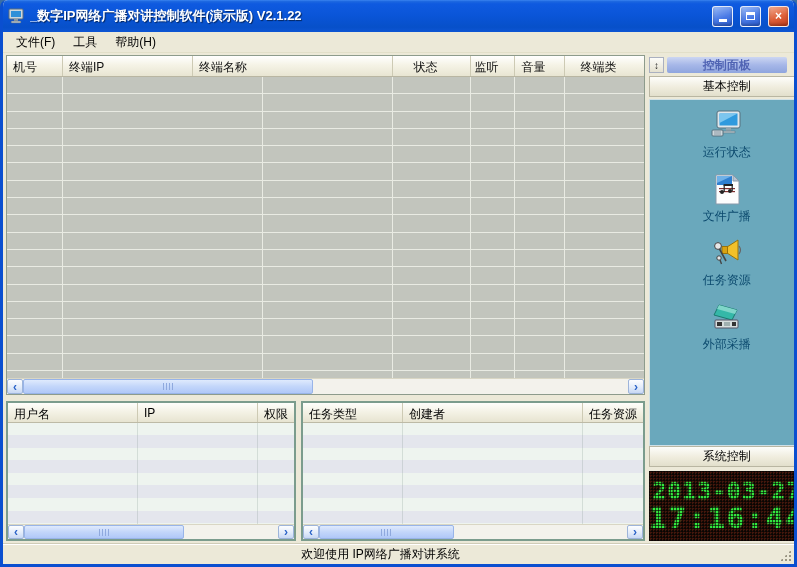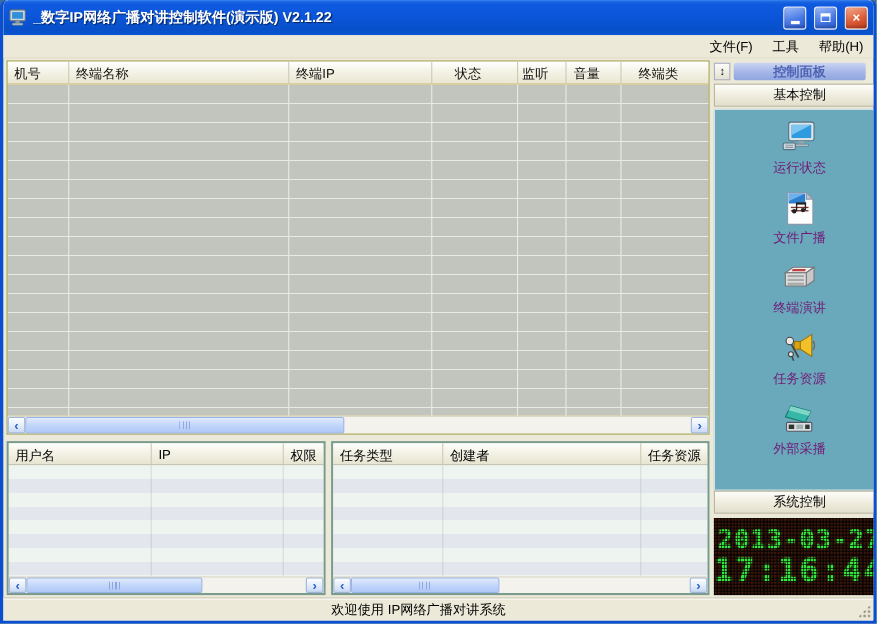--- a/index.html
+++ b/index.html
@@ -40,30 +40,29 @@
   }
   .btn-min,.btn-max { background:linear-gradient(160deg,#9dbcf6 0%,#4a7ae6 55%,#2a5cd0 100%); }
   .btn-close { background:linear-gradient(160deg,#f2ab90 0%,#dd5f38 55%,#c23c1d 100%); }
   .glyph-min { display:block; width:8px; height:3px; background:#fff; margin-top:9px; }
   .glyph-max { display:block; width:9px; height:8px; border:1px solid #fff; border-top:3px solid #fff; }
   
   .menubar {
     height:21px; flex:0 0 21px; background:#ece9d8;
     display:flex; align-items:center; padding-left:4px;
     border-bottom:1px solid #e2dfc9;
-    justify-content:flex-end;
   }
   .menu-item { padding:2px 9px; color:#000; }
   
   .content { flex:1; display:flex; gap:3px; padding:2px 2px 2px 3px; min-height:0; }
   .left-col { flex:0 0 633px; display:flex; flex-direction:column; min-height:0; }
   
   .terminal-table {
     flex:0 0 340px; display:flex; flex-direction:column;
-    border:1px solid #8d9b8c; background:#fde047;
+    border:1px solid #8d9b8c; background:#6d28d9;
   }
   .t-header { height:21px; flex:0 0 21px; display:flex;
     background:linear-gradient(180deg,#ffffff 0%,#f5f3e6 45%,#e8e5d2 100%);
     border-bottom:1px solid #b9b6a2; }
   .t-hcell { padding:3px 6px 0 6px; border-right:1px solid #cdcab4; white-space:nowrap; overflow:hidden; color:#111; }
   .t-hcell.center { text-align:center; padding-left:0; padding-right:12px; }
   .t-body { flex:1; display:flex;
     background:repeating-linear-gradient(180deg,#c2c5bd 0px,#c2c5bd 16.3px,#e9ebe3 16.3px,#e9ebe3 17.3px); }
   .t-bcol { border-right:1px solid #e9ebe3; }
   .c0{width:56px;} .c1{width:200px;} .c2{width:130px;} .c3{width:78px;}
@@ -110,21 +109,21 @@
     color:#5064b4; font-weight:bold; border-radius:2px;
     white-space:nowrap; overflow:hidden; }
   .sb-close { width:15px; text-align:center; color:#222; font-weight:bold; font-size:12px; }
   .sb-section { height:21px; flex:0 0 21px; margin-bottom:2px;
     background:linear-gradient(180deg,#fdfdfa 0%,#efecdd 55%,#e2dfcc 100%);
     border:1px solid #b9b6a2; text-align:center; line-height:19px; color:#000; }
   .sb-tools { flex:1; background:#6aa8bc; border:1px solid #cfe0e6;
     display:flex; flex-direction:column; align-items:center; padding-top:10px; min-height:0; }
   .tool { display:flex; flex-direction:column; align-items:center; margin-bottom:13px; }
   .tool svg { width:33px; height:31px; }
-  .tool-label { margin-top:3px; color:#701a75; }
+  .tool-label { margin-top:3px; color:#0c4a6e; }
   .sb-clock {
     flex:0 0 70px; margin-top:2px; position:relative;
     background-color:#140c06;
     background-image:radial-gradient(rgba(165,45,25,.32) 1px, transparent 1.35px);
     background-size:3px 3px;
     display:flex; flex-direction:column; align-items:center; justify-content:center;
     font-family:"DejaVu Sans Mono", monospace; font-weight:bold;
     color:#32e83e; text-shadow:0 0 2px rgba(60,255,80,.8);
   }
   .sb-clock::after { content:""; position:absolute; inset:0; pointer-events:none;
@@ -176,22 +175,22 @@
     <div class="menu-item">帮助(H)</div>
   </div>
 
   <div class="content">
 
     <div class="left-col">
 
       <div class="terminal-table">
         <div class="t-header">
           <div class="t-hcell c0">机号</div>
+          <div class="t-hcell c2">终端IP</div>
           <div class="t-hcell c1">终端名称</div>
-          <div class="t-hcell c2">终端IP</div>
           <div class="t-hcell c3 center">状态</div>
           <div class="t-hcell c4 center">监听</div>
           <div class="t-hcell c5 center">音量</div>
           <div class="t-hcell c6 center">终端类</div>
         </div>
         <div class="t-body">
           <div class="t-bcol c0"></div>
           <div class="t-bcol c1"></div>
           <div class="t-bcol c2"></div>
           <div class="t-bcol c3"></div>
@@ -294,32 +293,20 @@
             <rect x="9" y="17" width="16" height="1.2" fill="#803030"></rect>
             <circle cx="12" cy="18" r="2" fill="#222"></circle>
             <rect x="13.6" y="11" width="1.2" height="7" fill="#222"></rect>
             <circle cx="20" cy="17" r="2" fill="#222"></circle>
             <rect x="21.6" y="10" width="1.2" height="7" fill="#222"></rect>
             <rect x="13.6" y="10" width="9.2" height="2" fill="#222"></rect>
           </svg>
           <div class="tool-label">文件广播</div>
         </div>
 
-        <div class="tool">
-          <svg viewBox="0 0 33 31">
-            <polygon points="4,10 23,10 30,5 11,5" fill="#efefef" stroke="#777"></polygon>
-            <polygon points="23,10 30,5 30,17 23,22" fill="#c9c9c9" stroke="#777"></polygon>
-            <rect x="4" y="10" width="19" height="12" fill="#dedede" stroke="#777"></rect>
-            <rect x="6" y="12" width="15" height="2" fill="#aaa"></rect>
-            <rect x="6" y="15.5" width="15" height="2" fill="#aaa"></rect>
-            <rect x="6" y="19" width="15" height="2" fill="#aaa"></rect>
-            <rect x="13" y="6.5" width="12" height="2" fill="#b44" transform="skewX(-20)"></rect>
-          </svg>
-          <div class="tool-label">终端演讲</div>
-        </div>
 
         <div class="tool">
           <svg viewBox="0 0 33 31">
             <polygon points="17,9 28,2 28,22 17,15" fill="#f2c12a" stroke="#9a7308"></polygon>
             <rect x="12" y="8.5" width="5.5" height="7" fill="#d9a312" stroke="#9a7308"></rect>
             <path d="M29 8 q3 4 0 8" fill="none" stroke="#666" stroke-width="1.2"></path>
             <circle cx="8" cy="8" r="3.4" fill="#e8e8e8" stroke="#444"></circle>
             <line x1="9.5" y1="11" x2="16" y2="23" stroke="#444" stroke-width="1.6"></line>
             <circle cx="9" cy="20" r="2.2" fill="#e8e8e8" stroke="#444"></circle>
             <line x1="10" y1="22" x2="11.5" y2="26" stroke="#444" stroke-width="1.4"></line>

